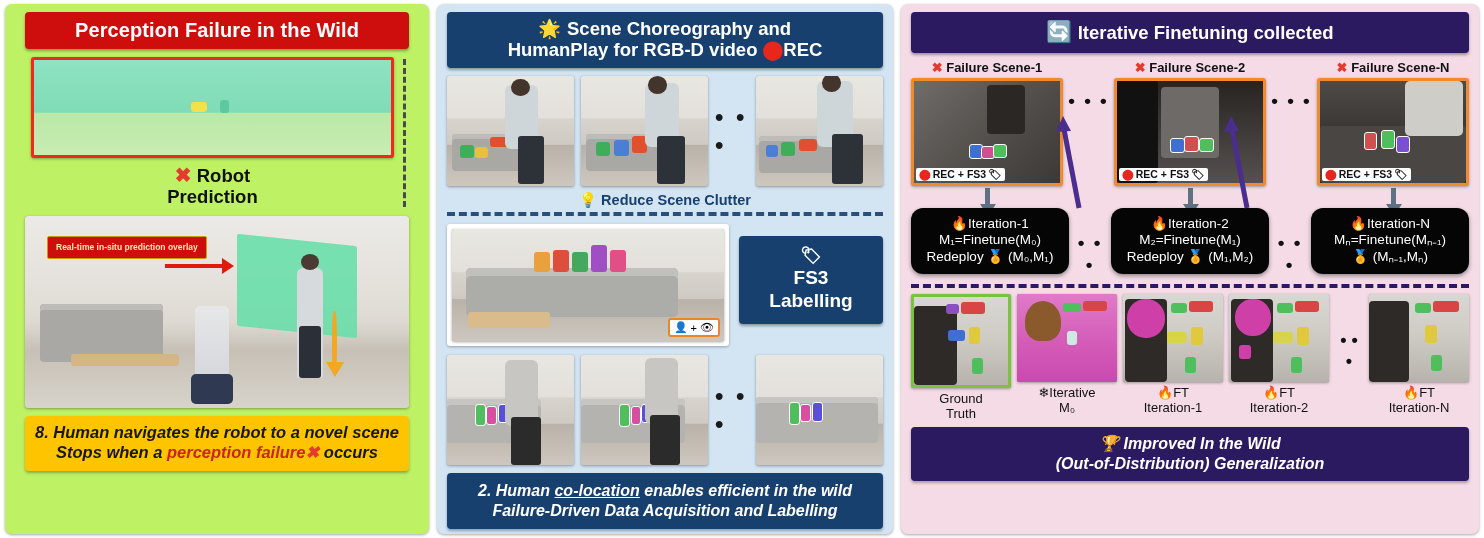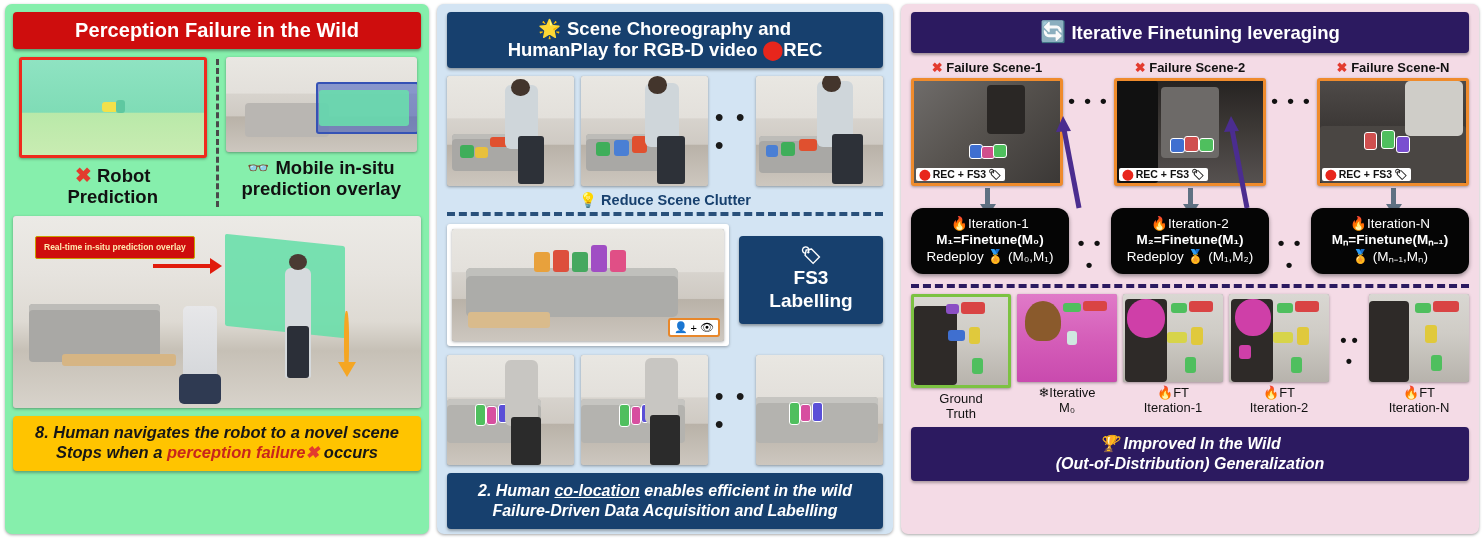--- a/index.html
+++ b/index.html
@@ -2,21 +2,21 @@
 <html><head>
 <meta charset="utf-8">
 <style>
   html,body{margin:0;padding:0;background:#ffffff;}
   body{width:1484px;height:538px;font-family:"Liberation Sans",sans-serif;overflow:hidden;}
   .figure{position:relative;width:1484px;height:538px;display:flex;gap:8px;padding:4px 5px;box-sizing:border-box;background:#fff;}
 
   
   .panel{position:relative;border-radius:7px;box-sizing:border-box;overflow:hidden;
          box-shadow:0 1px 3px rgba(0,0,0,.35);}
-  .p1{width:424px;background:#86efac;padding:8px 8px;}
+  .p1{width:424px;background:#bef264;padding:8px 20px;}
   .p2{width:456px;background:#d3e4f3;padding:8px 10px;}
   .p3{width:578px;background:#f4dbe6;padding:8px 10px;}
 
   
   .banner{border-radius:4px;text-align:center;font-weight:bold;color:#fff;
           box-shadow:0 2px 3px rgba(0,0,0,.35);line-height:1.12;}
   .banner-red{background:#ce0d0d;font-size:20px;padding:7px 6px 8px;letter-spacing:.1px;}
   .banner-navy{background:#17406e;font-size:18.5px;padding:7px 8px 8px;}
   .banner-purple{background:#2c1a60;font-size:18.5px;padding:8px 8px 9px;}
 
@@ -87,21 +87,21 @@
   .fs-title{font-size:13px;font-weight:bold;color:#111;margin-bottom:3px;white-space:nowrap;}
   .fs-img{position:relative;height:102px;border:3px solid #ef8b2c;border-radius:3px;overflow:hidden;}
   .recbadge{position:absolute;left:2px;bottom:2px;background:#fff;border-radius:2px;padding:0 3px;
             font-size:10.5px;font-weight:bold;color:#111;display:flex;align-items:center;gap:2px;}
   .fs-gap{flex:1;text-align:center;font-size:19px;font-weight:900;color:#111;padding-top:30px;letter-spacing:2px;}
   .down-arrow{width:0;height:18px;border-left:5px solid #5f7183;margin:2px auto 0;}
   .down-arrow::after{content:"";display:block;position:relative;left:-10px;top:16px;border:8px solid transparent;border-top:12px solid #5f7183;}
   .it-row{display:flex;align-items:flex-start;gap:4px;position:relative;margin-top:2px;}
   .it-box{width:152px;background:#050505;border-radius:12px;color:#fff;text-align:center;
           font-size:13.5px;line-height:1.22;padding:8px 3px 9px;box-shadow:0 2px 4px rgba(0,0,0,.4);}
-  .it-box .l1{font-weight:700;}
+  .it-box .l1{font-weight:400;}
   .hdash-p{border-top:4px dashed #2c1a60;margin:8px 0 6px;}
   .gen-row{display:flex;gap:6px;align-items:flex-start;}
   .gen-col{width:100px;text-align:center;}
   .gen-col .ph{height:88px;border-radius:2px;}
   .gen-green{border:3px solid #7cc242;}
   .gen-lab{font-size:13px;color:#111;line-height:1.18;margin-top:3px;}
   .gen-dots{flex:1;text-align:center;font-size:18px;font-weight:900;color:#111;padding-top:36px;}
 </style>
 </head>
 <body>
@@ -119,32 +119,20 @@
         </div>
         <div class="p1-cap">
           <span style="color:#e33b2e;font-size:20px;">✖</span>
           <span>Robot</span><br>
           <span>Prediction</span>
         </div>
       </div>
 
       <div class="vdiv"></div>
 
-      <div class="p1-col">
-        <div class="ph sc-room p1-img-plain">
-          <span class="blob" style="left:10%;top:48%;width:44%;height:36%;background:#b9b6b2;border-radius:4px;"></span>
-          <span class="blob" style="left:47%;top:26%;width:52%;height:50%;background:rgba(60,90,190,.55);border:2px solid #3552b5;"></span>
-          <span class="blob" style="left:49%;top:34%;width:47%;height:38%;background:rgba(105,226,172,.85);"></span>
-        </div>
-        <div class="p1-cap">
-          <span style="font-size:18px;">👓</span>
-          <span>Mobile in-situ</span><br>
-          <span>prediction overlay</span>
-        </div>
-      </div>
     </div>
 
     <div class="ph sc-hall p1-big">
       <span class="blob" style="left:4%;top:46%;width:32%;height:30%;background:#a9a8a5;border-radius:4px;box-shadow:inset 0 6px 0 #bdbcb8;"></span>
       <span class="blob" style="left:12%;top:72%;width:28%;height:6%;background:#d6b584;"></span>
       <span class="greenwall"></span>
       <span class="robot"></span>
       <span class="person"></span>
       <span class="red-arrow"></span>
       <span class="orange-arrow"></span>
@@ -254,21 +242,21 @@
 
     <div class="footer footer-navy">
       <span>2. Human </span><u>co-location</u><span> enables efficient in the wild</span><br>
       <span>Failure-Driven Data Acquisition and Labelling</span>
     </div>
   </div>
 
   <div class="panel p3">
     <div class="banner banner-purple">
       <span style="font-size:21px;">🔄</span>
-      <span>Iterative Finetuning leveraging</span><br>
+      <span>Iterative Finetuning collected</span><br>
     </div>
 
     <div class="fs-row">
       <div class="fs-col">
         <div class="fs-title">
           <span style="color:#e33b2e;">✖</span>
           <span>Failure Scene-1</span>
         </div>
         <div class="ph sc-stair fs-img">
           <span class="blob" style="left:50%;top:4%;width:26%;height:48%;background:#2a2725;border-radius:4px;"></span>

